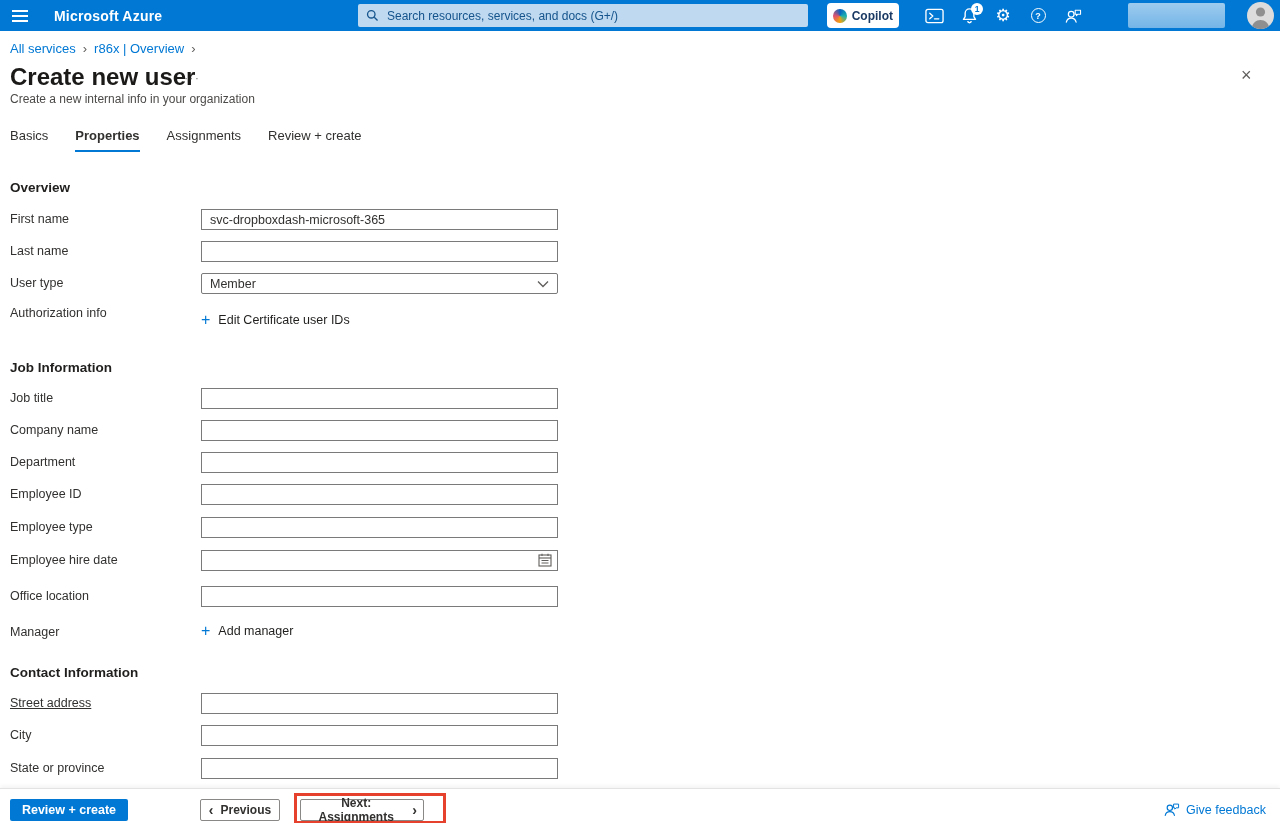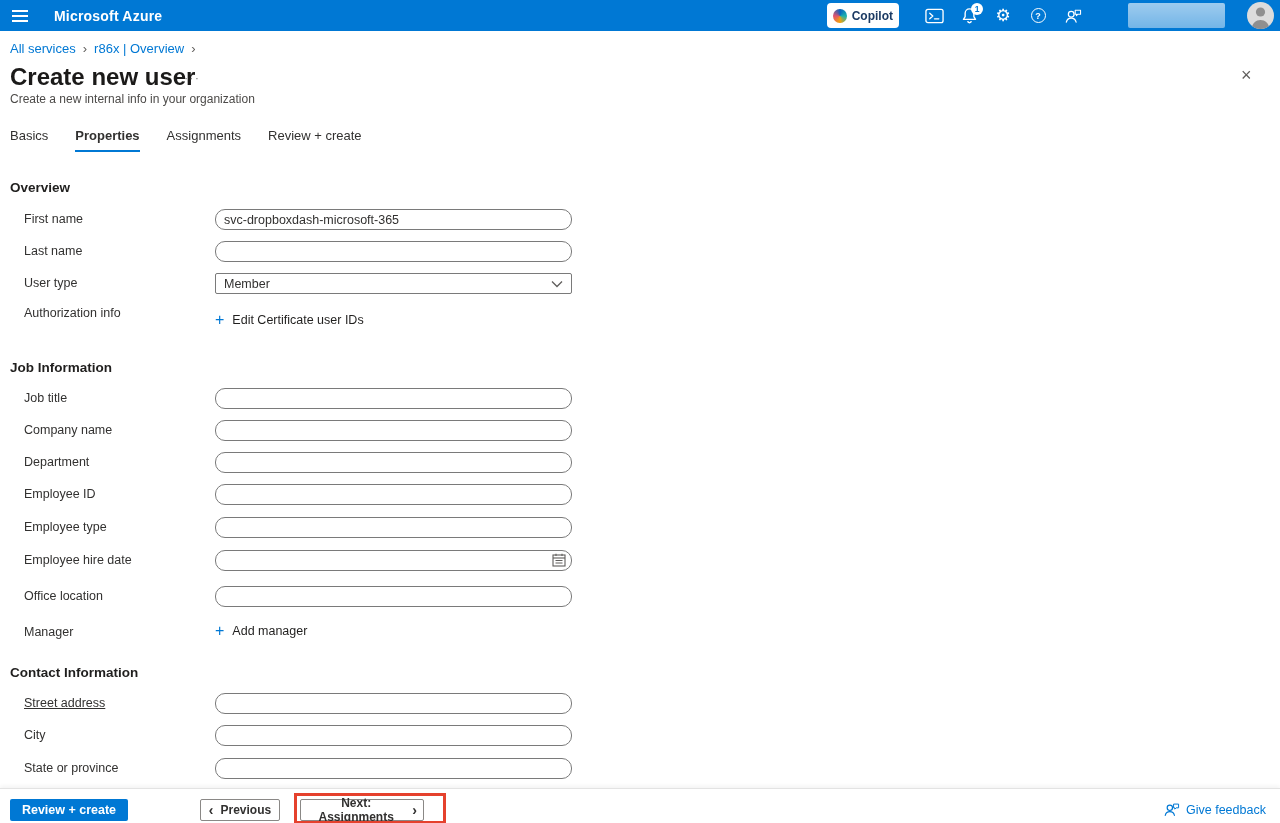--- a/index.html
+++ b/index.html
@@ -74,24 +74,24 @@
   .page-close { position:absolute; left:1241px; top:66px; color:#605e5c; font-size:18px; cursor:pointer; line-height:1; }
   .page-subtitle { position:absolute; left:10px; top:92px; font-size:12px; color:#4c4a48; }
 
   
   .tabs { position:absolute; left:10px; top:128px; display:flex; gap:27px; font-size:13px; }
   .tab { padding-bottom:7px; cursor:pointer; color:#323130; }
   .tab.active { font-weight:bold; border-bottom:2px solid #0078d4; }
 
   
   .section-header { position:absolute; left:10px; font-size:13.5px; font-weight:bold; color:#201f1e; }
-  .form-row { position:absolute; left:24px; display:flex; align-items:flex-start; }
+  .form-row { position:absolute; left:10px; display:flex; align-items:flex-start; }
   .field-label { width:191px; font-size:12.5px; color:#323130; padding-top:3px; }
   .field-input {
-    width:357px; height:21px; border:1px solid #7a7a7a; border-radius:10px;
+    width:357px; height:21px; border:1px solid #7a7a7a; border-radius:0;
     font-size:12.5px; color:#323130; padding:0 8px; outline:none; background:#fff;
     font-family:"Liberation Sans", sans-serif;
   }
   .field-select {
     width:357px; height:21px; border:1px solid #7a7a7a; border-radius:2px; background:#fff;
     font-size:12.5px; color:#323130; padding:0 8px; display:flex; align-items:center;
     justify-content:space-between; cursor:pointer;
   }
   .date-wrap { position:relative; width:357px; }
   .date-wrap .field-input { width:357px; padding-right:26px; }
@@ -133,20 +133,27 @@
 <div class="topbar">
   <div class="hamburger">
     <div class="bars">
         <div></div>
         <div></div>
         <div></div>
       </div>
   </div>
   <div class="azure-title">Microsoft Azure</div>
 
+  <div class="search-wrap">
+    <svg width="13" height="13" viewBox="0 0 16 16">
+      <circle cx="6.5" cy="6.5" r="4.6" fill="none" stroke="#15548c" stroke-width="1.6"></circle>
+      <line x1="10.2" y1="10.2" x2="14.2" y2="14.2" stroke="#15548c" stroke-width="1.6"></line>
+    </svg>
+    <input class="search-input" placeholder="Search resources, services, and docs (G+/)" style="">
+  </div>
 
   <button class="copilot-btn">
     <span class="copilot-icon"></span>
     <span class="copilot-label">Copilot</span>
   </button>
 
   <div class="top-icon" style="left:917px;">
     <svg width="19" height="16" viewBox="0 0 20 16">
       <rect x="1" y="1" width="18" height="14" rx="2" fill="none" stroke="#fff" stroke-width="1.4"></rect>
       <path d="M5 5l3.2 3L5 11" fill="none" stroke="#fff" stroke-width="1.4" stroke-linecap="round" stroke-linejoin="round"></path>

